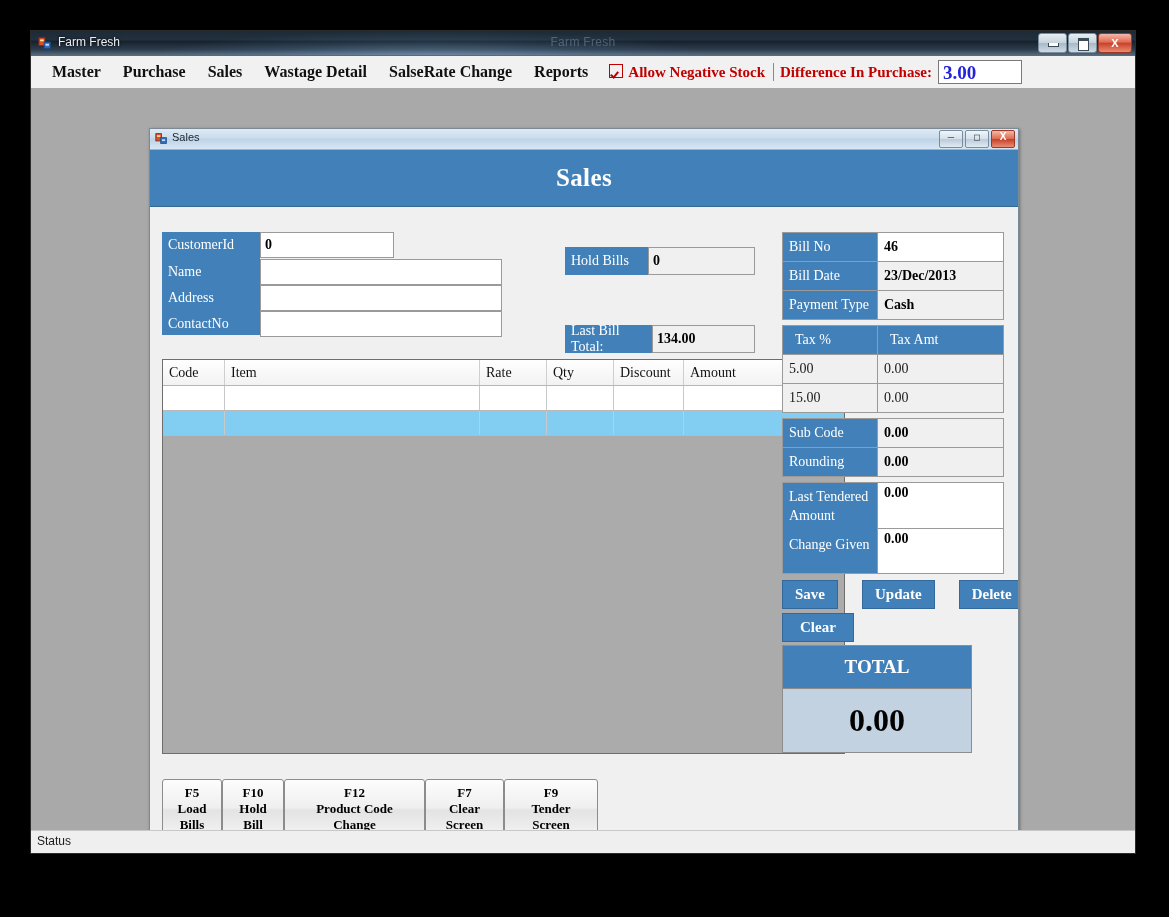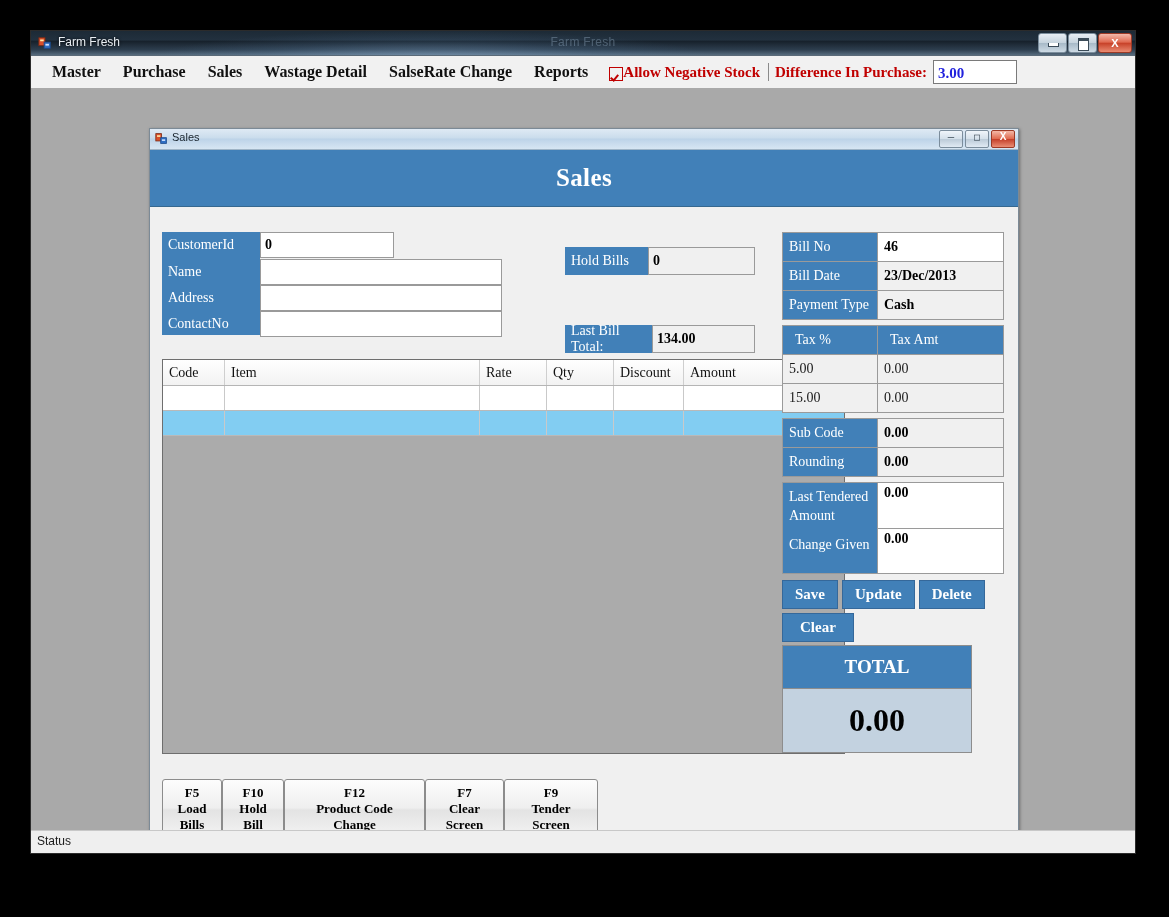--- a/index.html
+++ b/index.html
@@ -65,35 +65,35 @@
   .menustrip{
     height:32px;background:#f1f1f1;border-bottom:1px solid #cfcfcf;
     display:flex;align-items:center;padding-left:10px;
     position:relative;
   }
   .menu-item{
     font-size:16px;font-weight:bold;color:#101010;padding:4px 11px;cursor:default;
     font-family:"Liberation Serif", serif;
   }
   .mi-check{
-    display:flex;align-items:flex-end;padding:4px 4px 4px 10px;
+    display:flex;align-items:flex-start;gap:5px;padding:4px 4px 4px 10px;
     font-size:15px;font-weight:bold;color:#c00000;font-family:"Liberation Serif", serif;
   }
   .chkbox{
     width:12px;height:12px;border:1px solid #c00000;display:inline-block;position:relative;
   }
   .chkbox:before{
     content:"";position:absolute;left:2px;top:5px;width:3px;height:6px;
     border:solid #c00000;border-width:0 2px 2px 0;transform:rotate(40deg);
   }
   .mi-sep{width:1px;height:18px;background:#8a8a8a;margin:0 4px;}
   .mi-red{font-size:15px;font-weight:bold;color:#c00000;font-family:"Liberation Serif", serif;padding:4px 6px 4px 2px;}
   .diffbox{
     width:84px;height:24px;border:1px solid #7a7a7a;background:#fff;
-    font-size:15px;font-weight:bold;color:#2222dd;font-family:"Liberation Serif", serif;
+    font-size:19px;font-weight:bold;color:#2222dd;font-family:"Liberation Serif", serif;
     padding:1px 4px;box-sizing:border-box;line-height:22px;
   }
 
   
   .mdi{
     position:absolute;left:0;top:57px;right:0;bottom:22px;background:#a9a9a9;
   }
 
   
   .statusbar{
@@ -209,21 +209,21 @@
 
   
   .tend{border:1px solid #9a9a9a;display:flex;box-sizing:border-box;margin-bottom:6px;}
   .tend-l{width:94px;background:#4180b8;color:#fff;font-size:14px;
           font-family:"Liberation Serif",serif;padding:4px 0 4px 6px;box-sizing:border-box;line-height:19px;}
   .tend-r{flex:1;border-left:1px solid #9a9a9a;display:flex;flex-direction:column;}
   .tend-r .cell{flex:1;background:#fff;font-size:14px;font-weight:bold;color:#000;
           font-family:"Liberation Serif",serif;padding:2px 0 0 6px;box-sizing:border-box;}
   .tend-r .cell+.cell{border-top:1px solid #9a9a9a;}
 
-  .actrow{display:flex;gap:4px;margin-top:4px;}
+  .actrow{display:flex;gap:24px;margin-top:4px;}
   .actbtn{
     background:#4180b8;border:1px solid #35689a;color:#fff;
     font-family:"Liberation Serif",serif;font-size:15px;font-weight:bold;
     padding:5px 12px;cursor:default;
   }
 
   .totalbox{position:absolute;left:632px;top:438px;width:190px;border:1px solid #8d8d8d;box-sizing:border-box;}
   .totalbox .th{
     background:#4180b8;color:#fff;text-align:center;font-size:19px;font-weight:bold;
     font-family:"Liberation Serif",serif;padding:10px 0;border-bottom:1px solid #8d8d8d;

